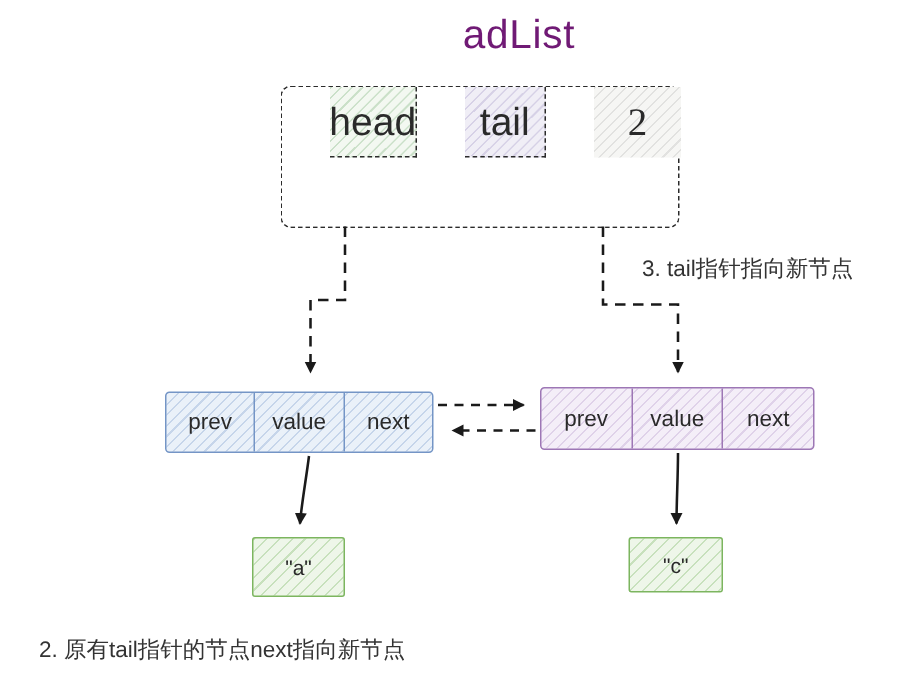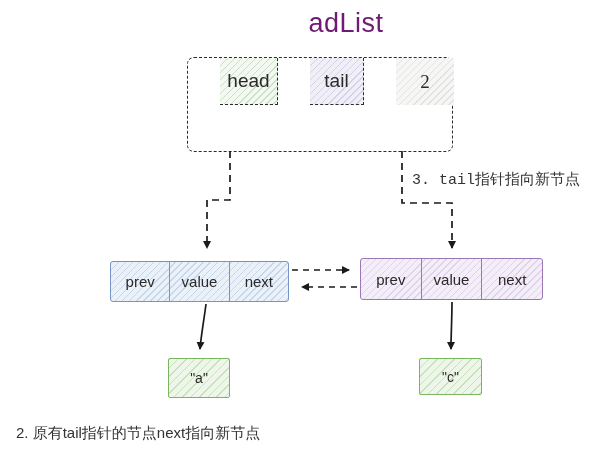--- a/index.html
+++ b/index.html
@@ -12,21 +12,21 @@
     font-size:27px;color:#701a75;letter-spacing:0.5px;margin-left:39px;
   }
   
   .ltable{
     position:absolute;left:187px;top:57px;width:266px;height:95px;
     display:grid;grid-template-columns:90px 86px 90px;grid-template-rows:47px 48px;
     border:1.6px dashed #2b2b2b;border-radius:7px;box-sizing:border-box;
   }
   .ltable .cell{
     display:flex;align-items:center;justify-content:center;
-    font-size:19px;color:#2a2a2a;box-sizing:border-box;
+    font-size:26px;color:#2a2a2a;box-sizing:border-box;
     border-right:1.4px dashed #2b2b2b;border-bottom:1.4px dashed #2b2b2b;margin-left:32px;
   }
   .ltable .cell:nth-child(3n){border-right:none;font-family:Liberation Serif, serif;}
   .ltable .cell.val{border-bottom:none;}
   .hatch-green {background:repeating-linear-gradient(135deg,rgba(106,168,106,.30) 0 1px,transparent 1px 5px),#f3f8f1;}
   .hatch-yellow{background:repeating-linear-gradient(135deg,rgba(214,178,80,.30) 0 1px,transparent 1px 5px),#fcf8e8;}
   .hatch-purple{background:repeating-linear-gradient(135deg,rgba(140,125,185,.26) 0 1px,transparent 1px 5px),#f0eef6;}
   .hatch-gray  {background:repeating-linear-gradient(135deg,rgba(120,120,120,.16) 0 1px,transparent 1px 5px),#f6f6f4;}
   
   .node{
@@ -50,22 +50,22 @@
   .vbox{
     position:absolute;display:flex;align-items:center;justify-content:center;
     border:1.8px solid #7cb55f;border-radius:2px;box-sizing:border-box;
     background:repeating-linear-gradient(135deg,rgba(110,175,85,.30) 0 1px,transparent 1px 6px),#eef6e9;
     font-size:14px;color:#2a2a2a;
   }
   .vbox-a{left:168px;top:358px;width:62px;height:40px;}
   .vbox-c{left:419px;top:358px;width:63px;height:37px;}
   
   .note{position:absolute;font-size:15px;color:#333;white-space:nowrap;}
-  .note-tail{left:412px;top:170px;font-family:Liberation Mono, monospace;}
-  .note-bl{left:16px;top:424px;}
+  .note-tail{left:428px;top:170px;}
+  .note-bl{left:26px;top:424px;}
   .note-br{left:373px;top:424px;}
   
   .connectors{position:absolute;left:0;top:0;width:614px;height:450px;pointer-events:none;}
 </style>
 </head>
 <body>
 
 <div class="canvas">
 
   <div class="title">adList</div>

